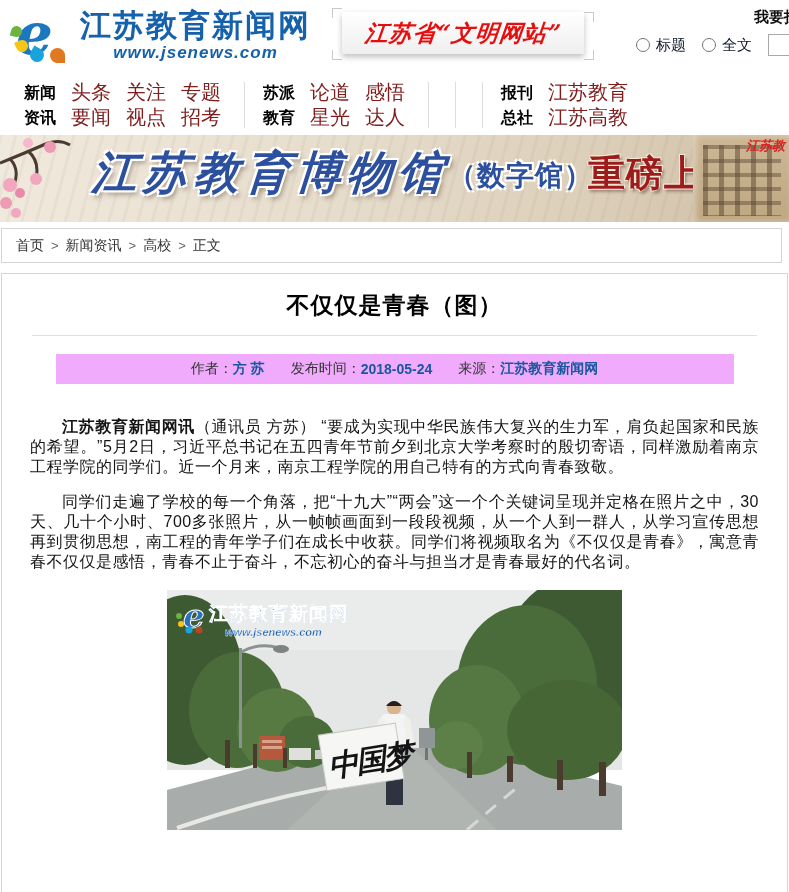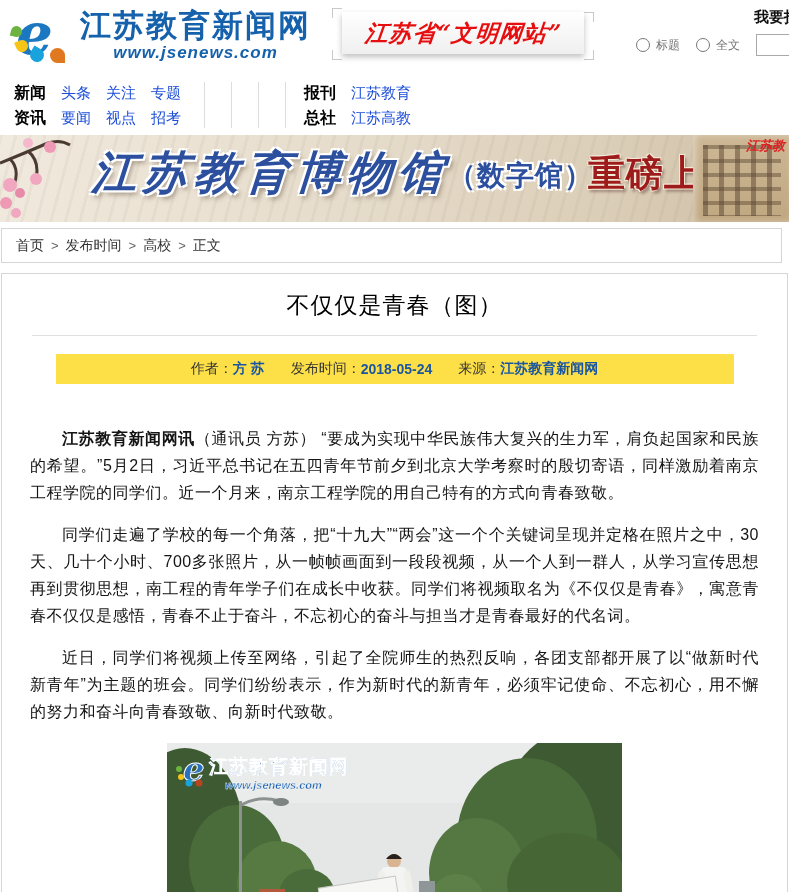--- a/index.html
+++ b/index.html
@@ -25,29 +25,29 @@
   .badge-corner { position:absolute; width:10px; height:10px; border:1px solid #c9c9c9; }
   .bc-tl { left:-6px; top:0; border-right:none; border-bottom:none; }
   .bc-bl { left:-6px; bottom:0; border-right:none; border-top:none; }
   .bc-tr { right:-6px; top:4px; border-left:none; border-bottom:none; }
   .bc-br { right:-6px; bottom:0; border-left:none; border-top:none; }
   .badge { position:absolute; left:4px; top:4px; right:4px; bottom:6px; background:linear-gradient(#ffffff,#efefef); box-shadow:0 3px 6px rgba(0,0,0,.25); display:flex; align-items:center; justify-content:center; }
   .badge-text { font-size:23px; font-weight:bold; font-style:italic; color:#e60e0e; letter-spacing:1px; font-family:"DejaVu Serif",serif; transform:skewX(-6deg); }
 
   .submit-link { position:absolute; left:754px; top:8px; font-size:15px; font-weight:bold; color:#111; white-space:nowrap; }
   .search-row { position:absolute; left:636px; top:34px; display:flex; align-items:center; gap:6px; white-space:nowrap; }
-  .search-row label { font-size:12px; color:#737373; margin-right:10px; }
+  .search-row label { font-size:15px; color:#0f172a; margin-right:10px; }
   .search-row input[type=radio] { width:14px; height:14px; accent-color:#888; }
   .search-input { width:70px; height:22px; border:1px solid #a9a9a9; background:#fff; }
 
   
-  .nav { height:60px; display:flex; align-items:center; padding-left:14px; white-space:nowrap; overflow:hidden; background:#fff; }
+  .nav { height:60px; display:flex; align-items:center; padding-left:24px; white-space:nowrap; overflow:hidden; background:#fff; }
   .nav-group { display:flex; align-items:center; }
   .nav-col { display:flex; flex-direction:column; margin-right:15px; }
-  .nav-col span, .nav-col a { font-size:15px; color:#1d4ed8; line-height:25px; text-decoration:none; cursor:pointer; }
+  .nav-col span, .nav-col a { font-size:20px; color:#7f1d1d; line-height:25px; text-decoration:none; cursor:pointer; }
   .nav-head span { font-weight:bold; font-size:16px; color:#000; }
   .nav-divider { width:1px; height:46px; background:#ddd; margin:0 18px 0 8px; }
 
   
   .banner { position:relative; height:87px; background:linear-gradient(100deg,#f0e9dd 0%,#e6dccb 45%,#dccfb9 75%,#cdbda4 100%); overflow:hidden; }
   .banner-texture { position:absolute; inset:0; background:repeating-linear-gradient(105deg, rgba(120,100,80,.06) 0 3px, transparent 3px 14px); }
   .plum { position:absolute; left:0; top:0; }
   .banner-title { position:absolute; left:92px; top:8px; font-size:45px; font-weight:bold; font-style:italic; color:#2c4f9e; letter-spacing:6px; font-family:"DejaVu Serif",serif;
     text-shadow:-2px -2px 0 #fff,2px -2px 0 #fff,-2px 2px 0 #fff,2px 2px 0 #fff,3px 4px 5px rgba(80,60,40,.5); transform:skewX(-4deg); }
   .banner-sub { position:absolute; left:448px; top:22px; font-size:28px; font-weight:bold; color:#2c4f9e; letter-spacing:1px;
@@ -62,27 +62,27 @@
                repeating-linear-gradient(to bottom, rgba(90,70,50,.45) 0 4px, transparent 4px 14px); }
   .banner-corner-text { position:absolute; right:4px; top:2px; font-size:13px; font-weight:bold; color:#d22; font-style:italic; z-index:2; }
 
   
   .crumb-box { margin:6px 7px 0 1px; border:1px solid #d5d5d5; height:35px; display:flex; align-items:center; padding:0 14px; background:#fff; }
   .crumb-box a { font-size:14px; color:#333; text-decoration:none; cursor:pointer; }
   .crumb-sep { font-size:13px; color:#666; margin:0 7px; }
 
   
   .article-box { margin:10px 1px 0 1px; border:1px solid #d5d5d5; background:#fff; min-height:620px; }
-  .article-title { text-align:center; font-size:23px; font-weight:normal; color:#000; padding-top:16px; letter-spacing:1px; }
+  .article-title { text-align:center; font-size:23px; font-weight:bold; color:#000; padding-top:16px; letter-spacing:1px; }
   .title-rule { border:none; border-top:1px solid #e0e0e0; margin:14px 30px 0 30px; }
-  .meta-bar { margin:18px auto 16px auto; width:678px; height:30px; background:#fde047; display:flex; align-items:center; justify-content:center; font-size:14px; color:#333; }
+  .meta-bar { margin:18px auto 8px auto; width:678px; height:30px; background:#f0abfc; display:flex; align-items:center; justify-content:center; font-size:14px; color:#333; }
   .meta-bar .lbl { color:#333; }
   .meta-bar .val { color:#1a56a0; margin-right:26px;font-weight:bold; }
   .article-body { padding:10px 28px 0 28px; }
-  .article-body p { font-size:16px; color:#141414; line-height:27px; text-indent:2em; margin-top:15px; letter-spacing:0.5px; text-align:justify; }
+  .article-body p { font-size:16px; color:#141414; line-height:20px; text-indent:2em; margin-top:15px; letter-spacing:0.5px; text-align:justify; }
   .article-body p b { font-weight:bold; }
 
   .photo-wrap { margin:18px auto 0 auto; width:455px; }
 </style>
 </head>
 <body>
 
 <div class="page">
 
   <div class="header">
@@ -134,20 +134,34 @@
       <div class="nav-col">
           <a>关注</a>
           <a>视点</a>
         </div>
       <div class="nav-col">
           <a>专题</a>
           <a>招考</a>
         </div>
     </div>
     <div class="nav-divider"></div>
+    <div class="nav-group">
+      <div class="nav-col nav-head">
+        <span>苏派</span>
+          <span>教育</span>
+      </div>
+      <div class="nav-col">
+          <a>论道</a>
+          <a>星光</a>
+        </div>
+      <div class="nav-col">
+          <a>感悟</a>
+          <a>达人</a>
+        </div>
+    </div>
     <div class="nav-divider"></div>
     <div class="nav-divider"></div>
     <div class="nav-divider"></div>
     <div class="nav-group">
       <div class="nav-col nav-head">
         <span>报刊</span>
           <span>总社</span>
       </div>
       <div class="nav-col">
           <a>江苏教育</a>
@@ -173,21 +187,21 @@
     <div class="banner-sub">（数字馆）</div>
     <div class="banner-hot">重磅上线</div>
     <div class="banner-www">www</div>
     <div class="banner-building"></div>
     <div class="banner-corner-text">江苏教</div>
   </div>
 
   <div class="crumb-box">
     <a>首页</a>
     <span class="crumb-sep">&gt;</span>
-    <a>发布时间</a>
+    <a>新闻资讯</a>
     <span class="crumb-sep">&gt;</span>
     <a>高校</a>
     <span class="crumb-sep">&gt;</span>
     <a>正文</a>
   </div>
 
   <div class="article-box">
     <h1 class="article-title">不仅仅是青春（图）</h1>
     <hr class="title-rule">
     <div class="meta-bar">
@@ -195,21 +209,20 @@
       <span class="val">方 苏</span>
       <span class="lbl">发布时间：</span>
       <span class="val">2018-05-24</span>
       <span class="lbl">来源：</span>
       <span class="val" style="margin-right:0">江苏教育新闻网</span>
     </div>
 
     <div class="article-body">
       <p><b>江苏教育新闻网讯</b><span>（通讯员 方苏） “要成为实现中华民族伟大复兴的生力军，肩负起国家和民族的希望。”5月2日，习近平总书记在五四青年节前夕到北京大学考察时的殷切寄语，同样激励着南京工程学院的同学们。近一个月来，南京工程学院的用自己特有的方式向青春致敬。</span></p>
       <p>同学们走遍了学校的每一个角落，把“十九大”“两会”这一个个关键词呈现并定格在照片之中，30天、几十个小时、700多张照片，从一帧帧画面到一段段视频，从一个人到一群人，从学习宣传思想再到贯彻思想，南工程的青年学子们在成长中收获。同学们将视频取名为《不仅仅是青春》，寓意青春不仅仅是感悟，青春不止于奋斗，不忘初心的奋斗与担当才是青春最好的代名词。</p>
-      <p>近日，同学们将视频上传至网络，引起了全院师生的热烈反响，各团支部都开展了以“做新时代新青年”为主题的班会。同学们纷纷表示，作为新时代的新青年，必须牢记使命、不忘初心，用不懈的努力和奋斗向青春致敬、向新时代致敬。</p>
     </div>
 
     <div class="photo-wrap">
       <svg width="455" height="240" viewBox="0 0 455 240">
 
         <rect x="0" y="0" width="455" height="180" fill="#e4e7e6"></rect>
         <rect x="0" y="0" width="455" height="60" fill="#e9ecea"></rect>
 
         <polygon points="0,240 455,240 455,196 300,158 160,158 0,200" fill="#a8adab"></polygon>
         <polygon points="120,240 330,240 250,162 205,162" fill="#b0b5b2"></polygon>

